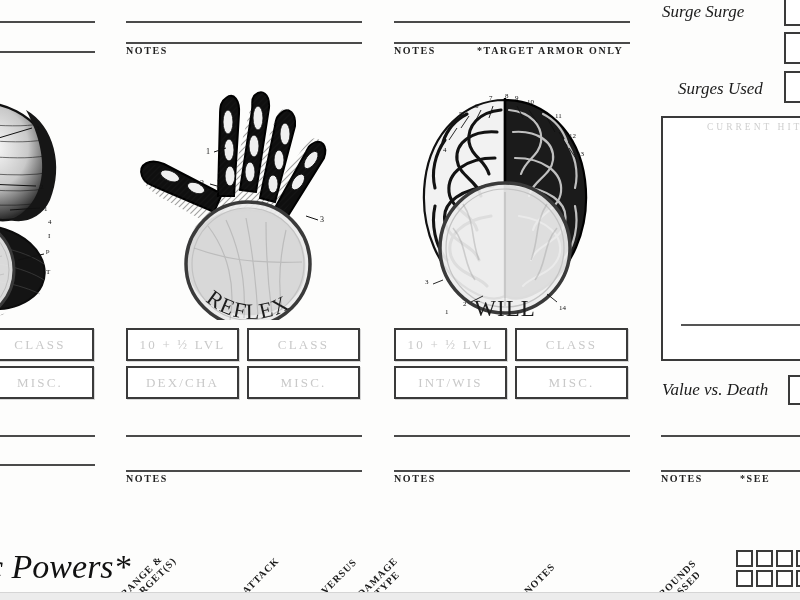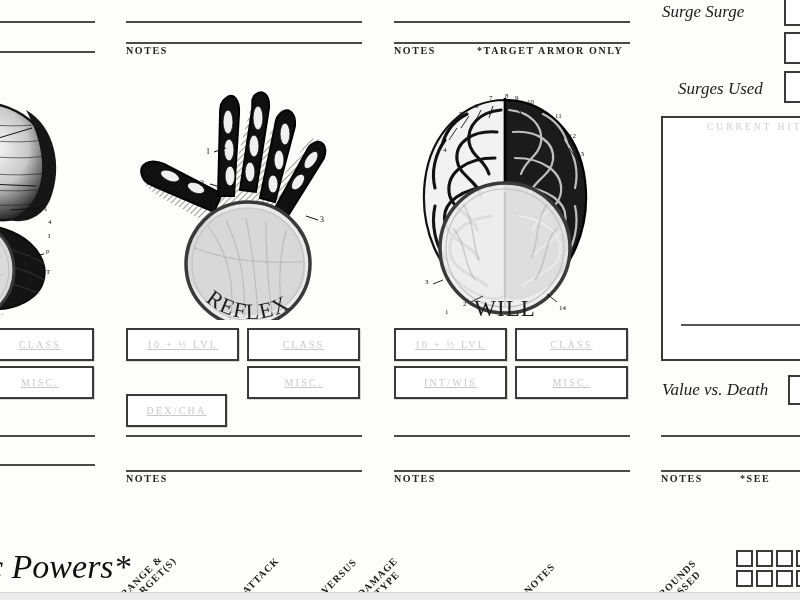--- a/index.html
+++ b/index.html
@@ -48,25 +48,24 @@
     position: absolute;
     border: 2px solid #3a3a3a;
     background: #fff;
     display: flex;
     align-items: center;
     justify-content: center;
     box-shadow: 1px 1px 0 #d8d8d8;
   }
   .statbox span {
     font-family: "Liberation Serif", serif;
-    font-size: 10px;
+    font-size: 13px;
     letter-spacing: 2.2px;
     color: #c9c9c9;
     white-space: nowrap;
-    text-decoration: underline;
   }
 
   
   .illus {
     position: absolute;
     overflow: hidden;
   }
   .illus svg { display: block; }
 
   
@@ -395,21 +394,21 @@
   <div class="statbox" style="left:-14px; top:366px; width:108px; height:33px;">
     <span>MISC.</span>
   </div>
 
   <div class="statbox" style="left:126px; top:328px; width:113px; height:33px;">
     <span>10 + ½ LVL</span>
   </div>
   <div class="statbox" style="left:247px; top:328px; width:113px; height:33px;">
     <span>CLASS</span>
   </div>
-  <div class="statbox" style="left:126px; top:366px; width:101px; height:33px;margin-top:28px;">
+  <div class="statbox" style="left:126px; top:366px; width:113px; height:33px;">
     <span>DEX/CHA</span>
   </div>
   <div class="statbox" style="left:247px; top:366px; width:113px; height:33px;">
     <span>MISC.</span>
   </div>
 
   <div class="statbox" style="left:394px; top:328px; width:113px; height:33px;">
     <span>10 + ½ LVL</span>
   </div>
   <div class="statbox" style="left:515px; top:328px; width:113px; height:33px;">

